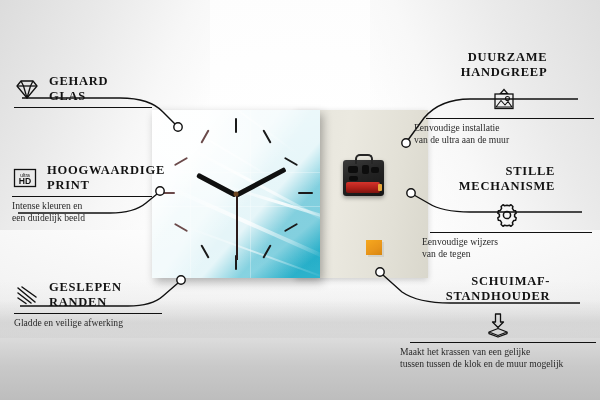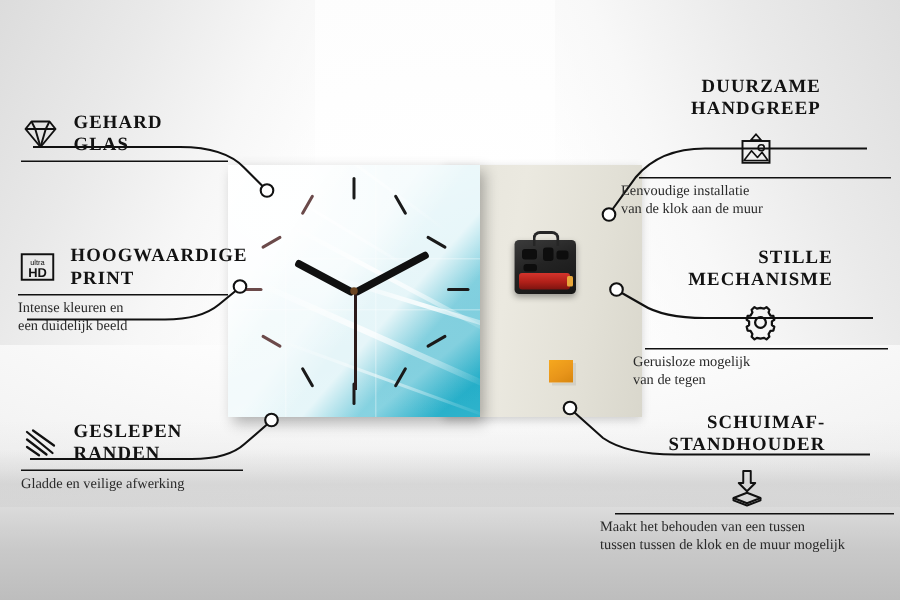--- a/index.html
+++ b/index.html
@@ -254,42 +254,42 @@
           <path d="M13 1.5 L9.5 5.5 H16.5 Z" fill="none" stroke="#111" stroke-width="1.2"></path>
           <rect x="4" y="6" width="18" height="14.5" fill="none" stroke="#111" stroke-width="1.3"></rect>
           <circle cx="16.5" cy="10.5" r="2" fill="none" stroke="#111" stroke-width="1.1"></circle>
           <path d="M5 19 L10 12.5 L14 17 L17 13.5 L21 19 Z" fill="none" stroke="#111" stroke-width="1.1" stroke-linejoin="round"></path>
         </svg>
       </span>
     </div>
     <div class="rule" style="width:168px;margin-left:auto;"></div>
     <div class="sub">
       <span>Eenvoudige installatie</span><br>
-      <span>van de klok aan de muur</span>
+      <span>van de ultra aan de muur</span>
     </div>
   </div>
 
   <div class="callout right" style="right:8px;top:164px;width:170px;">
     <div class="row">
       <span class="ttl">
         <span>STILLE</span><br>
         <span>MECHANISME</span>
       </span>
       <span class="ico">
         <svg viewBox="0 0 26 26">
             <g fill="none" stroke="#111" stroke-width="1.5" stroke-linejoin="round">
           <path d="M13 3.2 l2.4 .55 1.6-1.0 1.9 1.75 -.5 1.85 1.25 2.05 1.95 .25 .6 2.5 -1.6 1.15 0 2.4 1.6 1.15 -.6 2.5 -1.95 .25 -1.25 2.05 .5 1.85 -1.9 1.75 -1.6-1.0 -2.4 .55 -2.4-.55 -1.6 1.0 -1.9-1.75 .5-1.85 -1.25-2.05 -1.95-.25 -.6-2.5 1.6-1.15 0-2.4 -1.6-1.15 .6-2.5 1.95-.25 1.25-2.05 -.5-1.85 1.9-1.75 1.6 1.0 Z"></path>
           <circle cx="13" cy="13" r="3.6"></circle>
         </g>
           </svg>
       </span>
     </div>
     <div class="rule" style="width:162px;margin-left:auto;"></div>
     <div class="sub">
-      <span>Geruisloze mogelijk</span><br>
+      <span>Eenvoudige wijzers</span><br>
       <span>van de tegen</span>
     </div>
   </div>
 
   <div class="callout right" style="right:4px;top:274px;width:196px;">
     <div class="row">
       <span class="ttl">
         <span>SCHUIMAF-</span><br>
         <span>STANDHOUDER</span>
       </span>
@@ -298,18 +298,18 @@
             <g fill="none" stroke="#111" stroke-width="1.3" stroke-linejoin="round">
           <path d="M10.5 2 H15.5 V10 H18.5 L13 15.5 L7.5 10 H10.5 Z"></path>
           <path d="M13 16.5 L22 20 L13 23.5 L4 20 Z"></path>
           <path d="M4 20 v1.6 L13 25 l9-3.4 V20"></path>
         </g>
           </svg>
       </span>
     </div>
     <div class="rule" style="width:186px;margin-left:auto;"></div>
     <div class="sub">
-      <span>Maakt het behouden van een tussen</span><br>
+      <span>Maakt het krassen van een gelijke</span><br>
       <span>tussen tussen de klok en de muur mogelijk</span>
     </div>
   </div>
 
 </div>
 
 </body></html>

